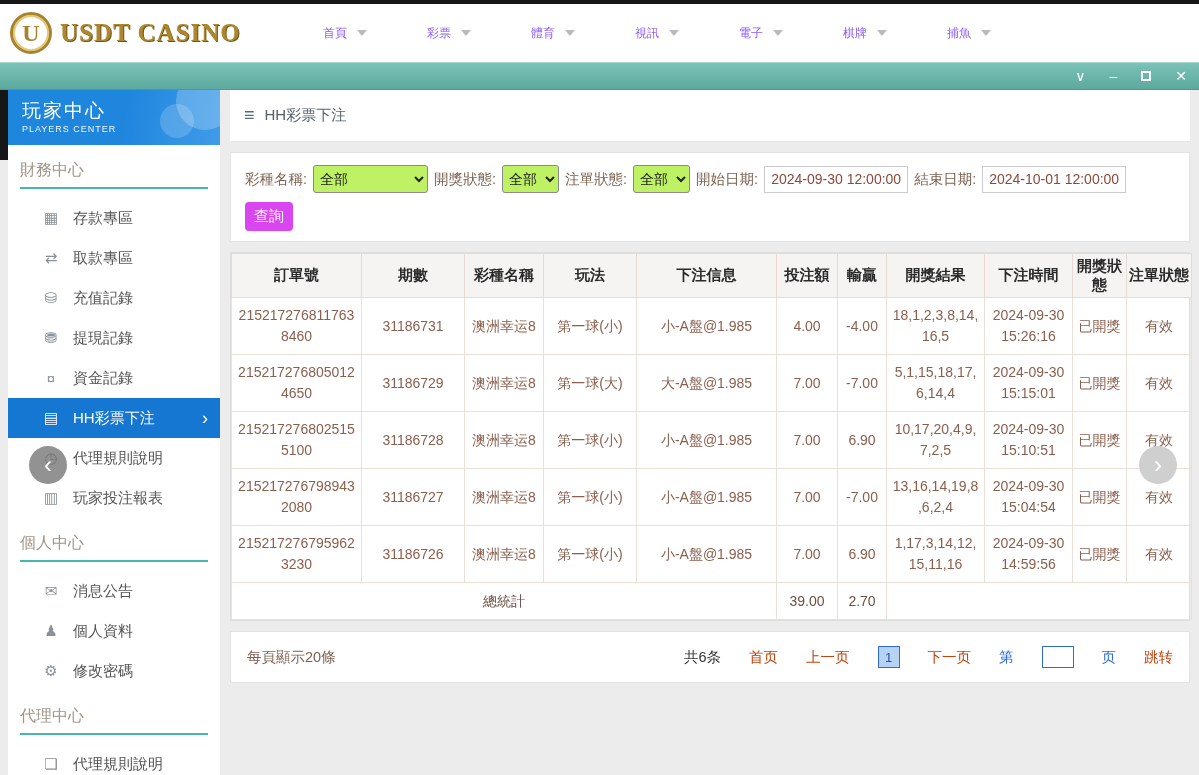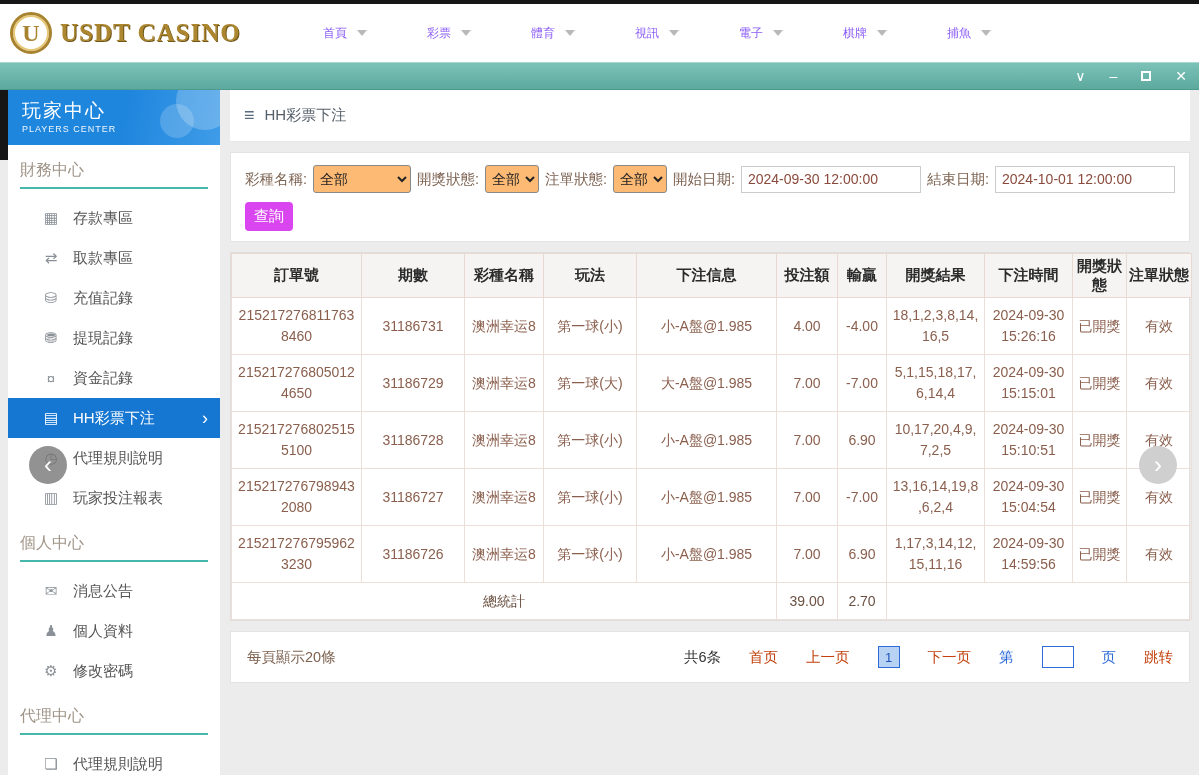--- a/index.html
+++ b/index.html
@@ -49,23 +49,23 @@
 
   
   .main { position:absolute; left:230px; top:0; width:960px; height:685px; }
   .crumb-bar { height:52px; background:#fff; border-bottom:1px solid #e8e8e8; display:flex; align-items:center; gap:10px; padding-left:14px; }
   .burger { font-size:18px; color:#5b6b7b; cursor:pointer; }
   .crumb-title { font-size:15px; color:#55606a; }
 
   .filter-panel { margin-top:10px; background:#fff; border:1px solid #e3e3e3; padding:12px 14px 10px; }
   .filter-row { display:flex; align-items:center; gap:6px; font-size:14.5px; color:#7d6352; white-space:nowrap; }
   .f-label { flex:none; }
-  .filter-select { height:28px; border:1px solid #8a8a8a; border-radius:3px; background:#fdba74; font-size:14px; color:#222; padding:0 2px; }
+  .filter-select { height:28px; border:1px solid #8a8a8a; border-radius:3px; background:#bef264; font-size:14px; color:#222; padding:0 2px; }
   .w-lottery { width:115px; } .w-small { width:57px; }
-  .date-input { width:180px; height:27px; border:1px solid #ccc; font-size:14px; color:#8a4a3c; padding:0 6px; }
+  .date-input { width:144px; height:27px; border:1px solid #ccc; font-size:14px; color:#8a4a3c; padding:0 6px; }
   .btn-search { display:block; margin-top:9px; width:48px; height:29px; background:#d946ef; color:#fff; border:none; border-radius:4px; font-size:15px; cursor:pointer; }
 
   .table-panel { margin-top:10px; background:#fff; border:1px solid #dedede; }
   table { width:100%; border-collapse:collapse; table-layout:fixed; }
   th { height:44px; background:#f5f4f3; color:#2b2b2b; font-weight:bold; font-size:15px; border:1px solid #e8d9d1; padding:2px; }
   td { height:57px; text-align:center; color:#8a5f4d; font-size:14px; border:1px solid #ecdfd8; padding:2px 4px; line-height:1.5; word-break:break-word; overflow-wrap:anywhere; }
   tr.summary-row td { height:37px; color:#6b5143; }
 
   .pagination-bar { margin-top:10px; background:#fff; border:1px solid #e3e3e3; height:52px; display:flex; align-items:center; justify-content:space-between; padding:0 16px; font-size:14.5px; }
   .pg-left { color:#7d6352; }

